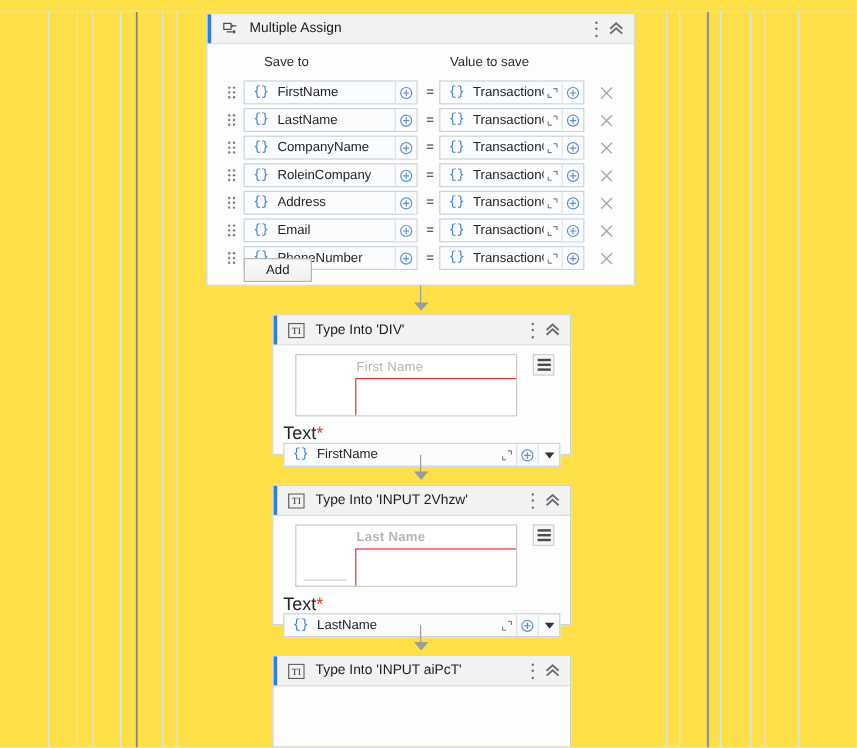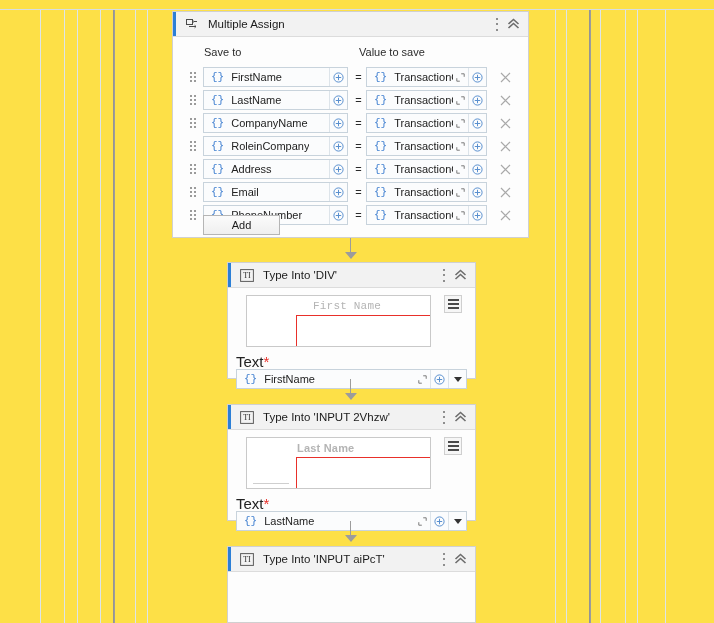--- a/index.html
+++ b/index.html
@@ -37,21 +37,21 @@
   .chev:before,.chev:after{content:"";position:absolute;left:1px;width:10px;height:5px;
     border-left:2px solid #6d6d6d;border-top:2px solid #6d6d6d;transform:skewX(0);}
   .chev:before{top:1px;clip-path:polygon(0 100%,50% 0,100% 100%,100% 100%,50% 18%,0 100%);
     border:none;background:#6d6d6d;
     -webkit-mask:linear-gradient(#000,#000);
   }
   .chev svg{position:absolute;left:0;top:0;}
   .chev:before,.chev:after{display:none;}
   
   #ma-body{padding:0;position:relative;height:calc(100% - 25px);background:#fdfdfd;}
-  .col-heads{position:absolute;left:0;top:9px;width:100%;height:14px;}
+  .col-heads{position:absolute;left:16px;top:9px;width:100%;height:14px;}
   .col-head{position:absolute;font-size:11px;color:#2b2b2b;}
   .row{position:absolute;height:20px;left:0;display:flex;align-items:center;}
   .drag{width:9px;height:12px;margin-left:17px;flex:none;
     display:grid;grid-template-columns:3px 3px;grid-template-rows:repeat(3,3px);gap:1px;align-content:center;}
   .drag i{width:2px;height:2px;background:#7a7a7a;border-radius:50%;}
   .fieldbox{height:20px;box-sizing:border-box;border:1px solid #c8d3dc;background:#fbfcfd;
     display:flex;align-items:center;position:relative;overflow:hidden;}
   .braces{color:#3f7fd0;font-family:"Liberation Mono", monospace;font-size:11px;margin-left:7px;flex:none;}
   .fieldtext{margin-left:7px;font-size:11px;color:#222;white-space:nowrap;overflow:hidden;}
   .plusbtn{width:17px;height:19px;flex:none;margin-left:auto;display:flex;align-items:center;justify-content:center;
@@ -414,21 +414,21 @@
               </span>
             </span>
             <span class="xbtn" style="position:absolute;left:320px;">
               <svg width="11" height="11" viewBox="0 0 11 11">
                 <path d="M1 1l9 9M10 1l-9 9" stroke="#a9a9a9" stroke-width="1.2"></path>
               </svg>
             </span>
           </div>
         </div>
 
-      <div class="addbtn" style="left:30px;top:178px;width:77px;">Add</div>
+      <div class="addbtn" style="left:30px;top:178px;width:57px;">Add</div>
     </div>
   </div>
 
   <div class="connector" style="left:350px;top:238px;height:20px;"></div>
   <div class="arrowhead" style="left:345px;top:252px;"></div>
 
   <div id="ti-cards">
       <div class="card" style="left: 227px; top: 262px; width: 249px; height: 117px;">
         <div class="card-head">
           <span class="accent"></span>
@@ -448,21 +448,21 @@
             <span class="chev">
               <svg width="13" height="12" viewBox="0 0 13 12">
                 <path d="M1.5 6L6.5 1.5L11.5 6" fill="none" stroke="#6d6d6d" stroke-width="1.6"></path>
                 <path d="M1.5 10L6.5 5.5L11.5 10" fill="none" stroke="#6d6d6d" stroke-width="1.6"></path>
               </svg>
             </span>
           </span>
         </div>
         <div class="ti-body">
           <div class="preview" style="left:18px;top:7px;width:185px;height:52px;">
-            <span class="ph-label" style="left:66px;top:4px;font-family:Liberation Mono, monospace;">First Name</span>
+            <span class="ph-label" style="left:50px;top:4px;">First Name</span>
             <span class="ph-box" style="left:49px;top:19px;width:144px;height:35px;"></span>
           </div>
           <span class="hamb" style="left:216px;top:7px;">
             <i></i>
             <i></i>
             <i></i>
           </span>
           <span class="fieldlabel" style="left:8px;top:65px;"><span>Text</span><span class="req">*</span></span>
           <span class="fieldbox" style="position:absolute;left:8px;top:81px;width:231px;">
             <span class="braces">{}</span>

